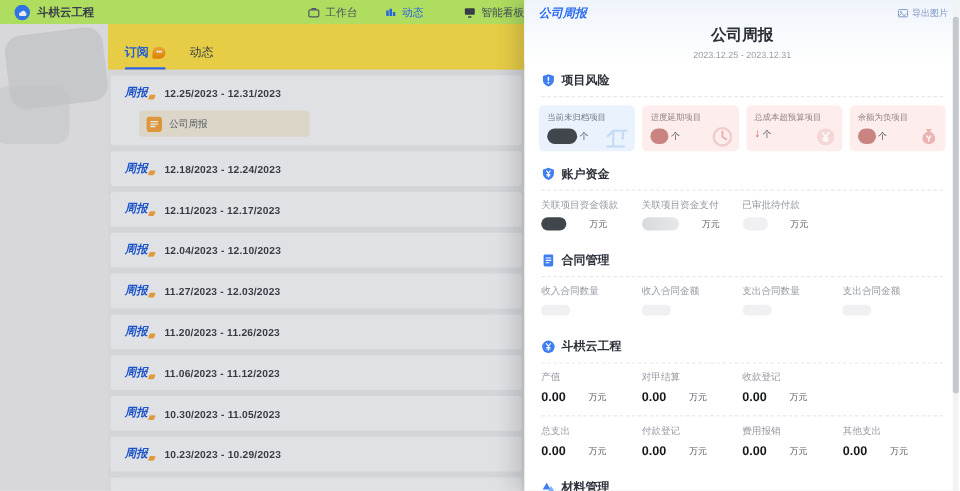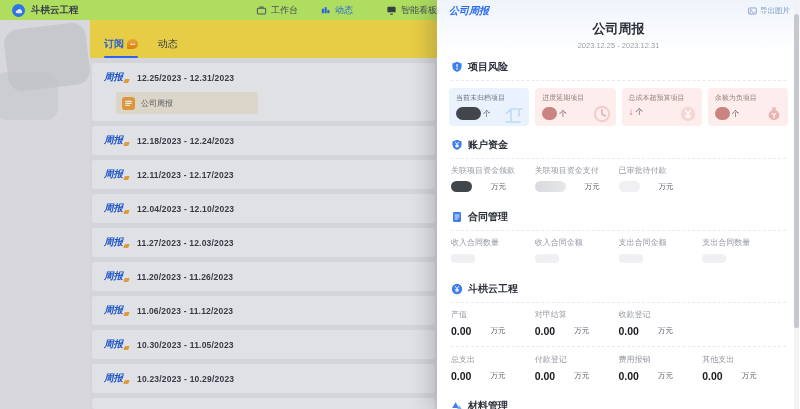--- a/index.html
+++ b/index.html
@@ -308,27 +308,27 @@
           <span class="mask faint m-contract"></span>
         </div>
     </div>
     <div class="stat">
       <div class="s-label">收入合同金额</div>
       <div class="s-val">
           <span class="mask faint m-contract"></span>
         </div>
     </div>
     <div class="stat">
+      <div class="s-label">支出合同数量</div>
+      <div class="s-val">
+          <span class="mask faint m-contract"></span>
+        </div>
+    </div>
+    <div class="stat">
       <div class="s-label">支出合同金额</div>
-      <div class="s-val">
-          <span class="mask faint m-contract"></span>
-        </div>
-    </div>
-    <div class="stat">
-      <div class="s-label">支出合同数量</div>
       <div class="s-val">
           <span class="mask faint m-contract"></span>
         </div>
     </div>
   </div>
 
   <div class="sec-head">
     <svg width="12" height="12" viewBox="0 0 12 12">
       <circle cx="6" cy="6" r="5.2" fill="#3f7ef0"></circle>
       <path d="M4.3 3.4L6 5.6l1.7-2.2M6 5.6v3.2M4.6 6.6h2.8M4.6 7.8h2.8" fill="none" stroke="#fff" stroke-width=".9" stroke-linecap="round"></path>

